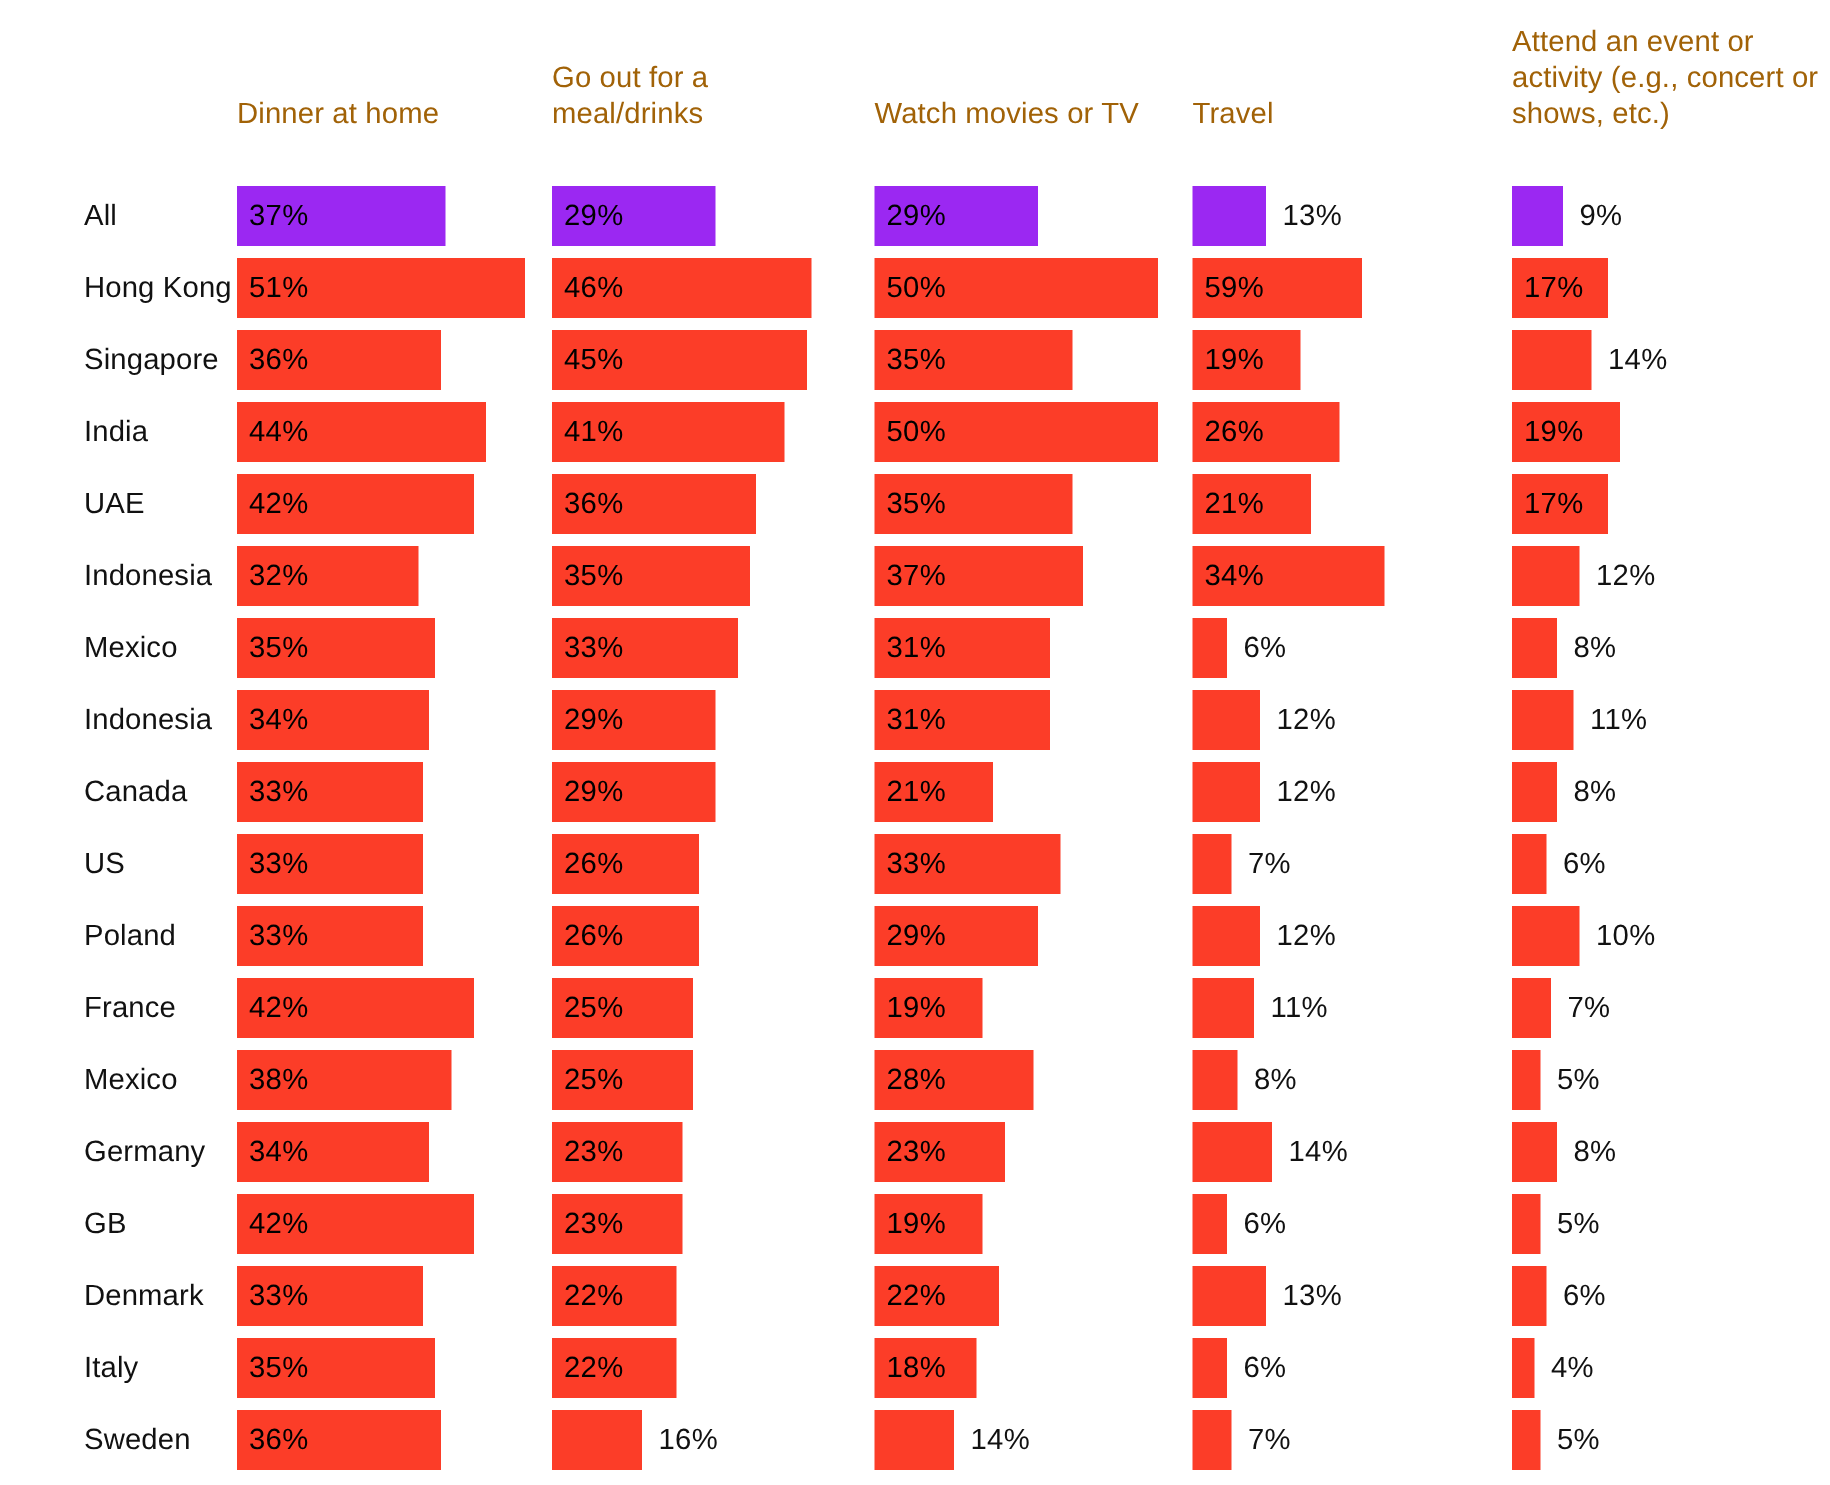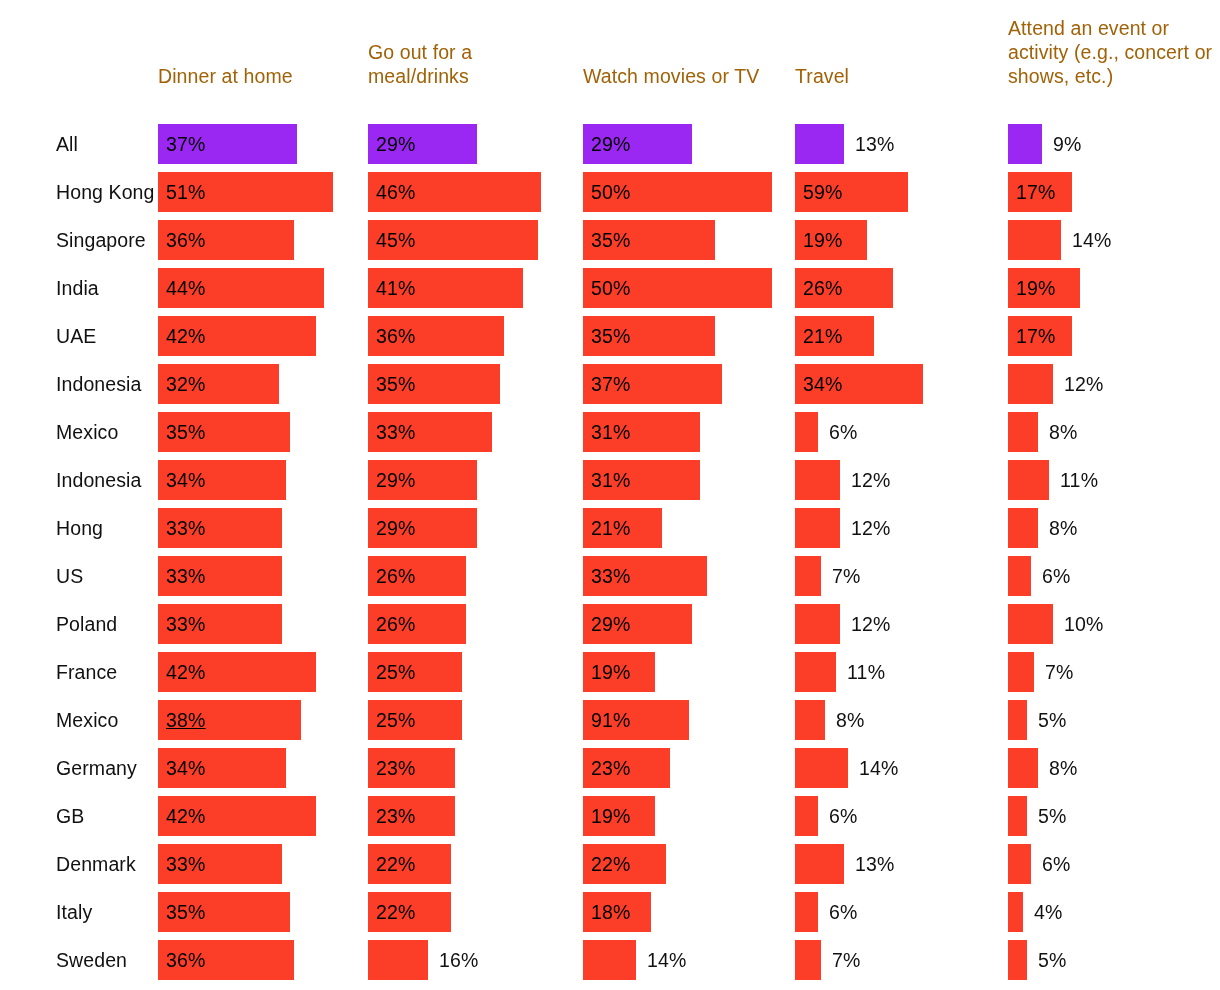--- a/index.html
+++ b/index.html
@@ -109,21 +109,21 @@
     <div class="bar purple" style="left: 583px; top: 124px; width: 109px;">
       <span class="bar-label-inside">29%</span>
     </div>
     <div class="bar purple" style="left: 795px; top: 124px; width: 49px;">
       <span class="bar-label-outside">13%</span>
     </div>
     <div class="bar purple" style="left: 1008px; top: 124px; width: 34px;">
       <span class="bar-label-outside">9%</span>
     </div>
     <div class="row-label" style="top: 172px;">Hong Kong</div>
-    <div class="bar red" style="left: 158px; top: 172px; width: 175px;">
+    <div class="bar red" style="left: 158px; top: 172px; width: 192px;">
       <span class="bar-label-inside">51%</span>
     </div>
     <div class="bar red" style="left: 368px; top: 172px; width: 173px;">
       <span class="bar-label-inside">46%</span>
     </div>
     <div class="bar red" style="left: 583px; top: 172px; width: 189px;">
       <span class="bar-label-inside">50%</span>
     </div>
     <div class="bar red" style="left: 795px; top: 172px; width: 113px;">
       <span class="bar-label-inside">59%</span>
@@ -220,21 +220,21 @@
     </div>
     <div class="bar red" style="left: 583px; top: 460px; width: 117px;">
       <span class="bar-label-inside">31%</span>
     </div>
     <div class="bar red" style="left: 795px; top: 460px; width: 45px;">
       <span class="bar-label-outside">12%</span>
     </div>
     <div class="bar red" style="left: 1008px; top: 460px; width: 41px;">
       <span class="bar-label-outside">11%</span>
     </div>
-    <div class="row-label" style="top: 508px;">Hong</div>
+    <div class="row-label" style="top: 508px;">Canada</div>
     <div class="bar red" style="left: 158px; top: 508px; width: 124px;">
       <span class="bar-label-inside">33%</span>
     </div>
     <div class="bar red" style="left: 368px; top: 508px; width: 109px;">
       <span class="bar-label-inside">29%</span>
     </div>
     <div class="bar red" style="left: 583px; top: 508px; width: 79px;">
       <span class="bar-label-inside">21%</span>
     </div>
     <div class="bar red" style="left: 795px; top: 508px; width: 45px;">
@@ -285,28 +285,28 @@
     <div class="bar red" style="left: 583px; top: 652px; width: 72px;">
       <span class="bar-label-inside">19%</span>
     </div>
     <div class="bar red" style="left: 795px; top: 652px; width: 41px;">
       <span class="bar-label-outside">11%</span>
     </div>
     <div class="bar red" style="left: 1008px; top: 652px; width: 26px;">
       <span class="bar-label-outside">7%</span>
     </div>
     <div class="row-label" style="top: 700px;">Mexico</div>
-    <div class="bar red" style="left: 158px; top: 700px; width: 143px; text-decoration: underline;">
+    <div class="bar red" style="left: 158px; top: 700px; width: 143px;">
       <span class="bar-label-inside">38%</span>
     </div>
     <div class="bar red" style="left: 368px; top: 700px; width: 94px;">
       <span class="bar-label-inside">25%</span>
     </div>
     <div class="bar red" style="left: 583px; top: 700px; width: 106px;">
-      <span class="bar-label-inside">91%</span>
+      <span class="bar-label-inside">28%</span>
     </div>
     <div class="bar red" style="left: 795px; top: 700px; width: 30px;">
       <span class="bar-label-outside">8%</span>
     </div>
     <div class="bar red" style="left: 1008px; top: 700px; width: 19px;">
       <span class="bar-label-outside">5%</span>
     </div>
     <div class="row-label" style="top: 748px;">Germany</div>
     <div class="bar red" style="left: 158px; top: 748px; width: 128px;">
       <span class="bar-label-inside">34%</span>

